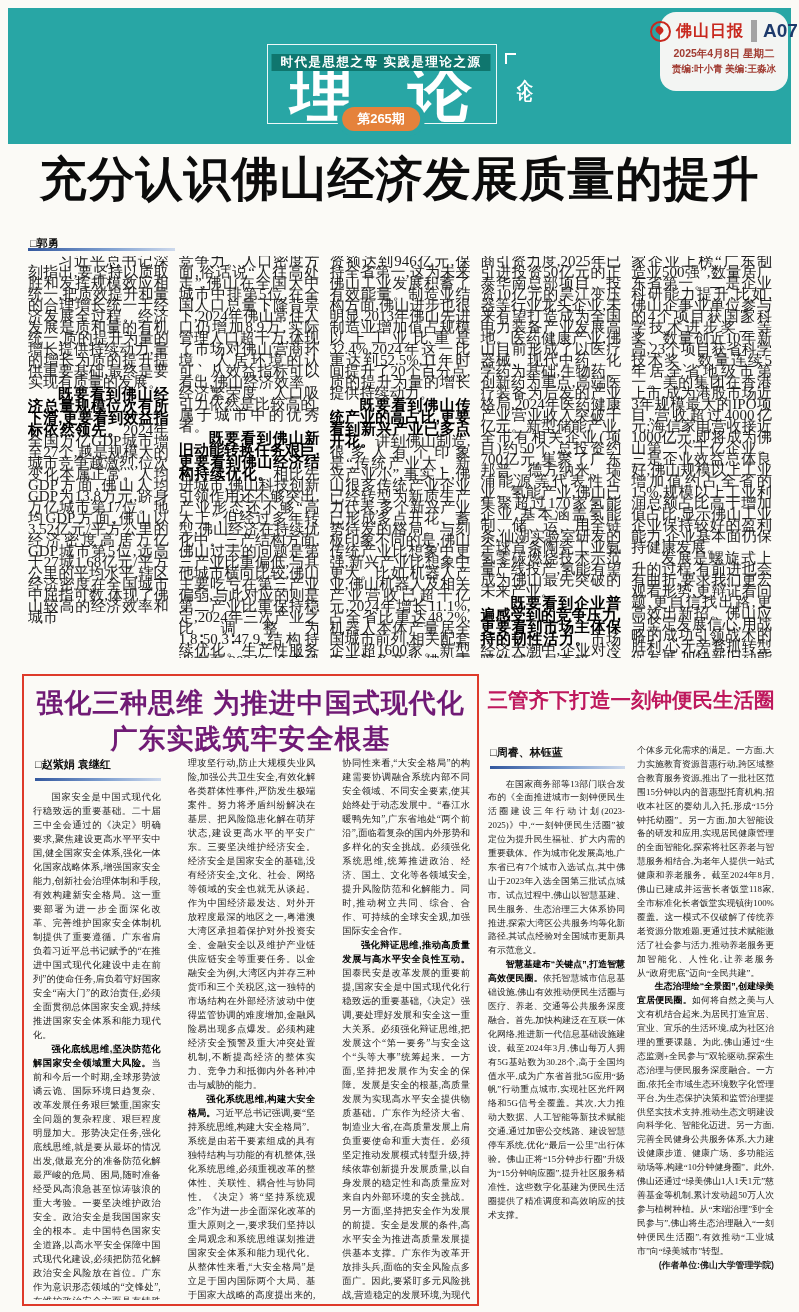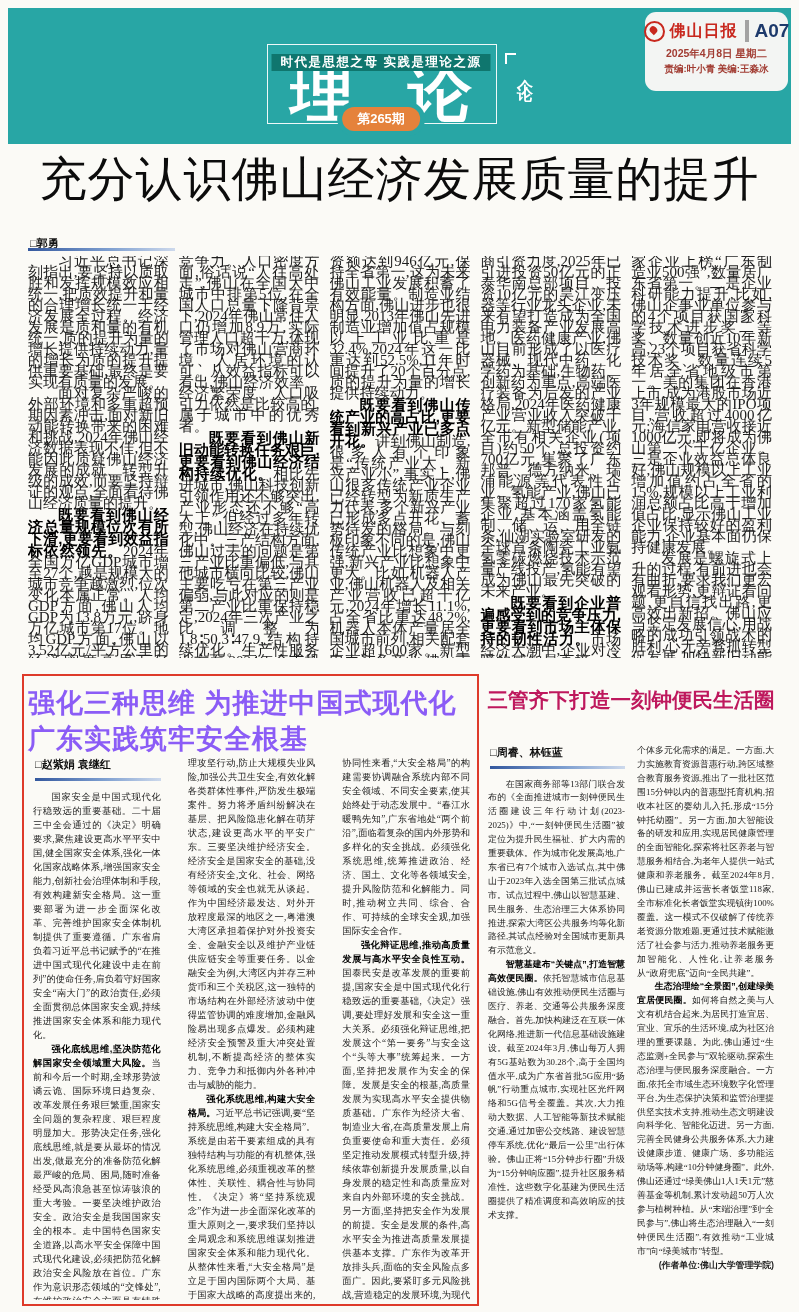--- a/index.html
+++ b/index.html
@@ -14,56 +14,56 @@
   .section-title{position:absolute;top:41px;left:373px;transform:translateX(-50%);color:#fff;
           font-size:64px;font-weight:900;white-space:nowrap;word-spacing:38px;
           font-family:"Liberation Serif",serif;}
   .badge{position:absolute;top:99px;left:373px;transform:translateX(-50%);background:#e5823b;color:#fff;
           font:bold 13px "Liberation Sans",sans-serif;padding:3px 15px;border-radius:13px;
           box-shadow:0 0 0 5px #28a6a5;white-space:nowrap;}
   .side-bracket{position:absolute;left:497px;top:45px;width:9px;height:9px;
           border-left:2px solid #fff;border-top:2px solid #fff;}
   .side-label{position:absolute;left:506px;top:58px;color:#fff;writing-mode:vertical-rl;
           font:bold 16px "Liberation Sans",sans-serif;letter-spacing:7px;}
-  .logo-panel{position:absolute;right:3px;top:4px;width:143px;height:79px;background:#f3f5f3;
-          border-radius:11px;padding:8px 6px 0 6px;box-sizing:border-box;
+  .logo-panel{position:absolute;right:3px;top:4px;width:128px;height:79px;background:#f3f5f3;
+          border-radius:16px;padding:8px 6px 0 6px;box-sizing:border-box;
           font-family:"Liberation Sans",sans-serif;}
   .logo-row{display:flex;align-items:center;justify-content:center;gap:5px;}
   .logo-mark{width:17px;height:17px;border:2px solid #c8281e;border-radius:50%;position:relative;flex:none;}
   .logo-mark::after{content:"";position:absolute;left:4px;top:3px;width:7px;height:8px;background:#c8281e;
           border-radius:60% 60% 60% 0;transform:rotate(-45deg);}
   .paper-name{color:#c8281e;font-weight:bold;font-size:16px;letter-spacing:1px;
           font-family:"Liberation Serif",serif;white-space:nowrap;}
-  .page-no{color:#1d3a6b;font-weight:900;font-size:19px;border-left:4px solid #a3a3a3;
+  .page-no{color:#1d3a6b;font-weight:900;font-size:19px;border-left:6px solid #a3a3a3;
           padding-left:6px;margin-left:2px;}
   .date-line{color:#a13c32;font-size:10.5px;font-weight:bold;text-align:center;margin-top:5px;white-space:nowrap;}
   .editor-line{color:#a13c32;font-size:9.5px;font-weight:bold;text-align:center;margin-top:2px;white-space:nowrap;}
   
   .main-headline{position:absolute;top:148px;left:0;width:100%;margin:0;text-align:center;
-          font-size:47px;font-weight:400;color:#0c0c0c;font-family:"Liberation Serif",serif;letter-spacing:1px;}
+          font-size:47px;font-weight:700;color:#0c0c0c;font-family:"Liberation Serif",serif;letter-spacing:1px;}
   .byline{font:bold 11px "Liberation Sans",sans-serif;color:#111;}
   .rule{height:2.5px;background:linear-gradient(90deg,#34589e,#7e9fd0 55%,#cdd9ec);}
   .main-byline{position:absolute;left:30px;top:236px;}
   .main-rule{position:absolute;left:28px;top:248px;width:147px;}
   
   .cols{position:absolute;display:flex;}
   .col{flex:1;overflow:hidden;text-align:justify;color:#1d1d1d;}
   .col p{margin:0;text-indent:2em;}
   .col p.cont{text-indent:0;}
   .col p b{font-family:"Liberation Sans",sans-serif;font-weight:bold;color:#000;}
   .col p.credit{font-family:Liberation Sans, sans-serif;font-weight:bold;text-indent:0;text-align:right;}
   .main-cols{left:28px;top:256px;width:744px;height:402px;gap:10px;}
   .main-cols .col{font-size:15px;line-height:11px;}
   .colhead{padding:1px 0 0 2px;}
   .colhead .rule{margin:6px 0 9px 0;}
   
   .left-box{position:absolute;left:22px;top:674px;width:457px;height:632px;border:2px solid #de3a2a;
           box-sizing:border-box;background:#fbfaf6;}
-  .left-headline{margin:9px 4px 0 4px;font-family:"Liberation Sans",sans-serif;
-          font-size:27px;line-height:36px;font-weight:bold;color:#8b5cf6;letter-spacing:1px;}
+  .left-headline{margin:9px 4px 0 4px;text-align:center;font-family:"Liberation Sans",sans-serif;
+          font-size:27px;line-height:36px;font-weight:bold;color:#701a75;letter-spacing:1px;}
   .left-cols{left:9px;top:80px;width:437px;height:544px;gap:27px;}
   .left-cols .col{font-size:9.3px;line-height:14px;}
   
   .right-headline{position:absolute;left:486px;top:686px;width:290px;margin:0;text-align:center;
           font-family:"Liberation Sans",sans-serif;font-size:20.5px;font-weight:bold;color:#be185d;}
   .right-cols{left:488px;top:744px;width:286px;height:560px;gap:12px;}
   .right-cols .col{font-size:8.9px;line-height:13.9px;}
 </style>
 </head>
 <body>
@@ -88,21 +88,20 @@
     </div>
   </div>
 
   <h1 class="main-headline">充分认识佛山经济发展质量的提升</h1>
   <div class="byline main-byline">□郭勇</div>
   <div class="rule main-rule"></div>
 
   <div class="cols main-cols">
     <div class="col">
         <p>习近平总书记深刻指出,要坚持以质取胜和发挥规模效应相统一,把质效提升和量的合理增长统一于经济发展全过程。经济发展是质和量的有机统一,质的提升为量的增长提供持续动力,量的增长为质的提升提供重要基础,最终是要实现有质量的发展。</p>
-        <p>面对复杂严峻的外部环境和多重超预期因素冲击,面对新旧动能转换带来的困难和挑战,2024年佛山经济数据表现不佳,但不能因此质疑佛山经济发展的成就、转型升级的成效,而要坚持辩证的观点,全面看待佛山经济质量的提升。</p>
         <p><b>既要看到佛山经济总量规模位次有所下滑,更要看到效益指标依然领先。</b>2024年全国万亿GDP城市增至27个,越是规模大的城市竞争越激烈,位次变化本属正常。人均GDP方面,佛山人均GDP为13.8万元,跻身万亿城市第17位。地均GDP方面,佛山以3.52亿元/平方公里的经济密度高居万亿GDP城市第5位,远高于27城1.68亿元/平方公里的平均水平,辖区经济密度在全国城市中屈指可数,体现了佛山较高的经济效率和城市</p>
       </div>
     <div class="col">
         <p class="cont">竞争力。人口密度方面,俗话说“人往高处走”,佛山在全国大中城市中排第5位,在全国人口总量下降背景下,2024年佛山常住人口仍增加8.9万,实际管理人口超千万,体现了市场对佛山营商环境、人居环境的认可。从效益指标可以看出,佛山经济效率、经济繁荣度、人口吸引力依然是比较高的,属于城市中的优秀者。</p>
         <p><b>既要看到佛山新旧动能转换任务艰巨,更要看到佛山经济结构持续优化。</b>相比先进城市,佛山科技创新引领作用还不够突出,产业形态还不够“高大上”,但经过多年转型,佛山经济在持续优化中。三产结构方面,佛山过去的问题是第三产业比重偏低,与其他城市横向比较,佛山主要吃亏在第三产业偏弱,与此对应的则是第二产业比重保持稳定,2024年三次产业之比调整为1.8∶50.3∶47.9,结构持续优化。生产性服务业方面,2024年全市规模以上服务业营收超600亿元,人均服务业增加值3.58万元,全年净增规上服务业企业35家,专精特新“小巨人”企业11家。工业投资方面,2024年佛山工业技改投</p>
       </div>
     <div class="col">
         <p class="cont">资额达到946亿元,保持全省第一,这为未来佛山工业发展积蓄了有效能量。制造业结构方面,佛山进步也很明显,2013年佛山先进制造业增加值占规模以上工业比重是32.4%,2024年这一比重达到52.5%,11年时间提升了20个百分点,质的提升为量的增长提供持续动力。</p>
         <p><b>既要看到佛山传统产业的高占比,更要看到新兴产业已多点开花。</b>讲到佛山制造,很多人有个印象是“传统产业大、新兴产业小”,事实上,佛山很多传统产业企业已经转型为新质生产力代表,多个新兴产业已形成多点开花、蓄势待发的格局。与刻板印象不同的是,佛山传统产业比想象中更强,新兴产业比想象中更大。比如,机器人产业,佛山机器人及相关产业营收已超千亿元,2024年增长11.1%,占全省比重达48.2%,机器人本体产量居全国城市前列,相关配套企业超1600家。新型电力装备产业,佛山正加大招</p>
       </div>

